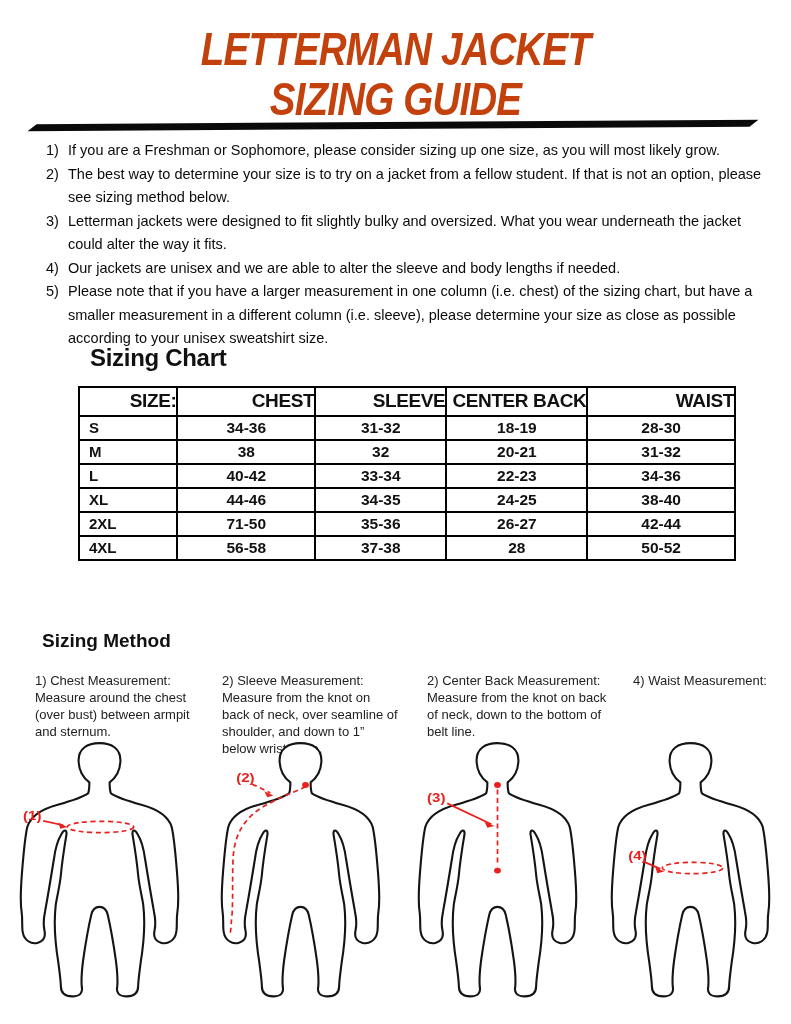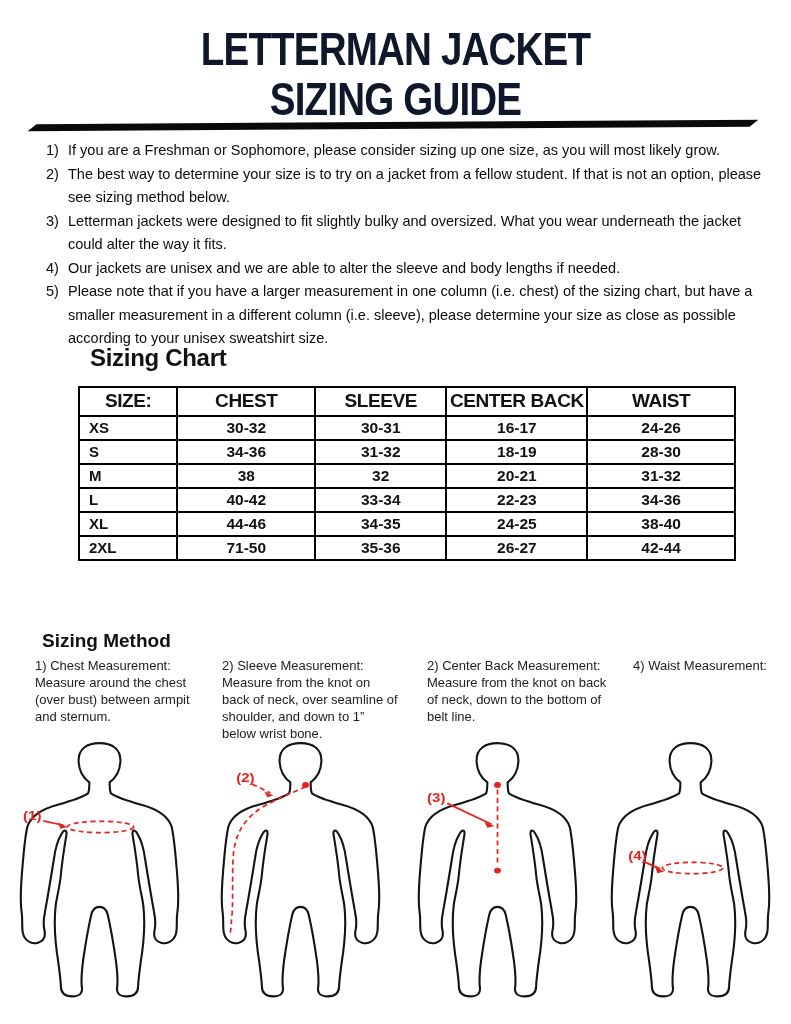--- a/index.html
+++ b/index.html
@@ -1,49 +1,49 @@
 <!DOCTYPE html>
 <html><head>
 <meta charset="utf-8">
 <style>
   html,body{margin:0;padding:0;background:#fff;}
   .page{position:relative;width:791px;height:1024px;background:#fff;overflow:hidden;
         font-family:"Liberation Sans",sans-serif;color:#0b0b0b;}
 
   
   .title{position:absolute;top:24px;left:0;width:791px;text-align:center;
-         font-weight:bold;line-height:50px;font-size:47px;
-         letter-spacing:-1px;color:#0f172a;}
+         font-style:italic;font-weight:bold;line-height:50px;font-size:47px;
+         letter-spacing:-1px;color:#c2410c;}
   .title .tline{transform:scaleX(.82);transform-origin:50% 50%;white-space:nowrap;}
   .divider{position:absolute;top:122px;left:32px;width:722px;height:7px;background:#0a0a0a;
            transform:rotate(-.35deg) skewX(-52deg);}
 
   
   .notes{position:absolute;top:139px;left:46px;width:722px;font-size:14.5px;line-height:23.5px;}
   .note{display:flex;}
   .note-num{width:22px;flex:none;}
   .note-text{width:697px;}
 
   
   .chart-heading{position:absolute;top:344px;left:90px;font-size:24px;font-weight:bold;
                  letter-spacing:-.3px;color:#111;}
   table.sizing{position:absolute;top:386px;left:78px;width:658px;border-collapse:collapse;
                table-layout:fixed;border:2.5px solid #000;}
   table.sizing th,table.sizing td{border:2px solid #000;white-space:nowrap;overflow:visible;
                font-weight:bold;color:#111;}
-  table.sizing th{font-size:19px;letter-spacing:-.4px;text-align:center;padding:2px 0 3px;}
+  table.sizing th{font-size:19px;letter-spacing:-.4px;text-align:right;padding:2px 0 3px;}
   table.sizing td{font-size:15.5px;text-align:center;padding:1px 0 2px;line-height:19px;}
   table.sizing th.size-col{}
   table.sizing td.size-cell{text-align:left;padding-left:9px;font-size:15px;}
   col.c-size{width:15%;}col.c-chest{width:21%;}col.c-sleeve{width:20%;}
   col.c-back{width:21.5%;}col.c-waist{width:22.5%;}
 
   
   .method-heading{position:absolute;top:630px;left:42px;font-size:19px;font-weight:bold;color:#111;}
-  .method-col{position:absolute;top:657px;font-size:13px;line-height:17px;color:#222;}
+  .method-col{position:absolute;top:672px;font-size:13px;line-height:17px;color:#222;}
   .mc1{left:35px;width:170px;}
   .mc2{left:222px;width:176px;}
   .mc3{left:427px;width:188px;}
   .mc4{left:633px;width:150px;}
 
   
   svg.figure{position:absolute;top:737px;overflow:visible;}
   .f1{left:9px;} .f2{left:210px;} .f3{left:407px;} .f4{left:600px;}
   .body-path{fill:#fff;stroke:#141414;stroke-width:2.1;stroke-linejoin:round;
              vector-effect:non-scaling-stroke;}
@@ -102,27 +102,20 @@
       <tr>
         <th class="size-col">SIZE:</th>
         <th>CHEST</th>
         <th>SLEEVE</th>
         <th>CENTER BACK</th>
         <th>WAIST</th>
       </tr>
     </thead>
     <tbody>
       <tr>
-        <td class="size-cell">XS</td>
-        <td>30-32</td>
-        <td>30-31</td>
-        <td>16-17</td>
-        <td>24-26</td>
-      </tr>
-      <tr>
         <td class="size-cell">S</td>
         <td>34-36</td>
         <td>31-32</td>
         <td>18-19</td>
         <td>28-30</td>
       </tr>
       <tr>
         <td class="size-cell">M</td>
         <td>38</td>
         <td>32</td>
@@ -142,20 +135,27 @@
         <td>34-35</td>
         <td>24-25</td>
         <td>38-40</td>
       </tr>
       <tr>
         <td class="size-cell">2XL</td>
         <td>71-50</td>
         <td>35-36</td>
         <td>26-27</td>
         <td>42-44</td>
+      </tr>
+      <tr>
+        <td class="size-cell">4XL</td>
+        <td>56-58</td>
+        <td>37-38</td>
+        <td>28</td>
+        <td>50-52</td>
       </tr>
     </tbody>
   </table>
 
   <div class="method-heading">Sizing Method</div>
 
   <div class="method-col mc1">
     <div>1) Chest Measurement:</div>
     <div>Measure around the chest (over bust) between armpit and sternum.</div>
   </div>

